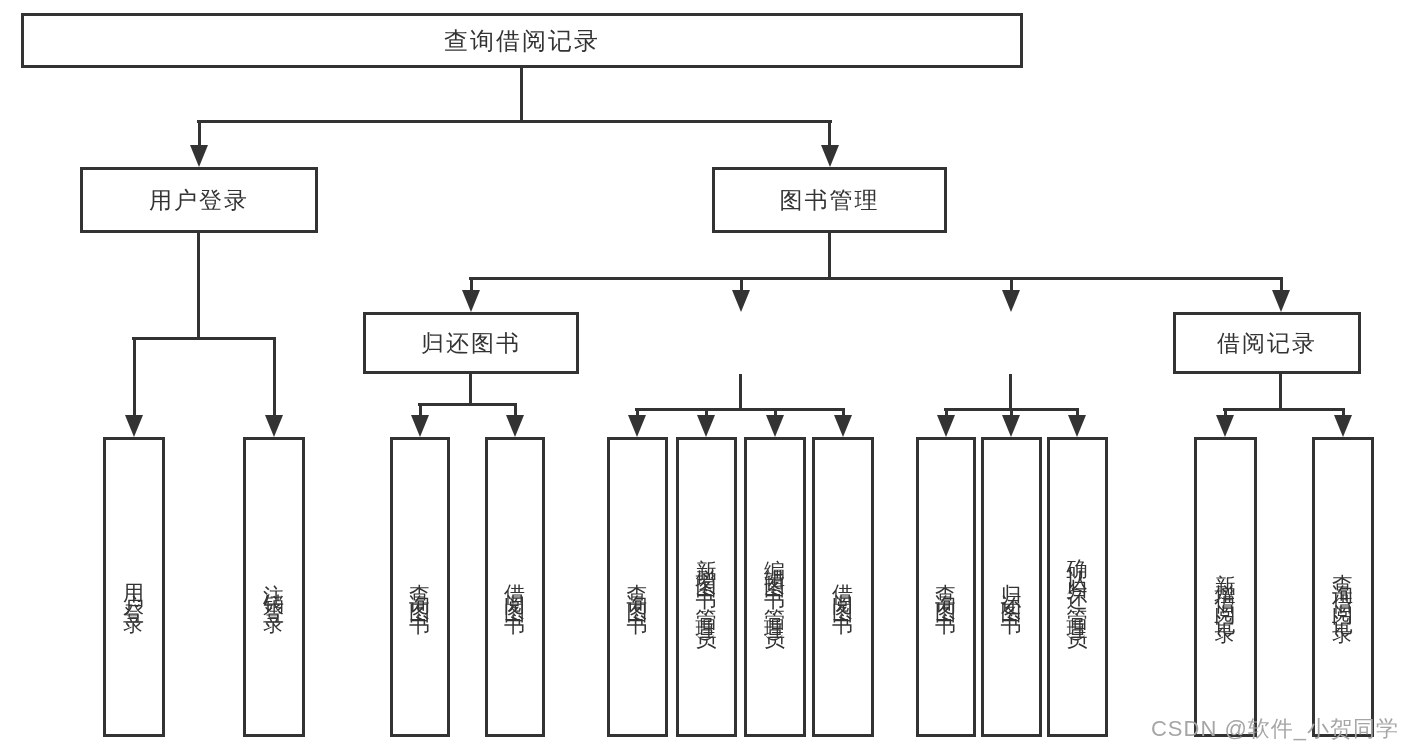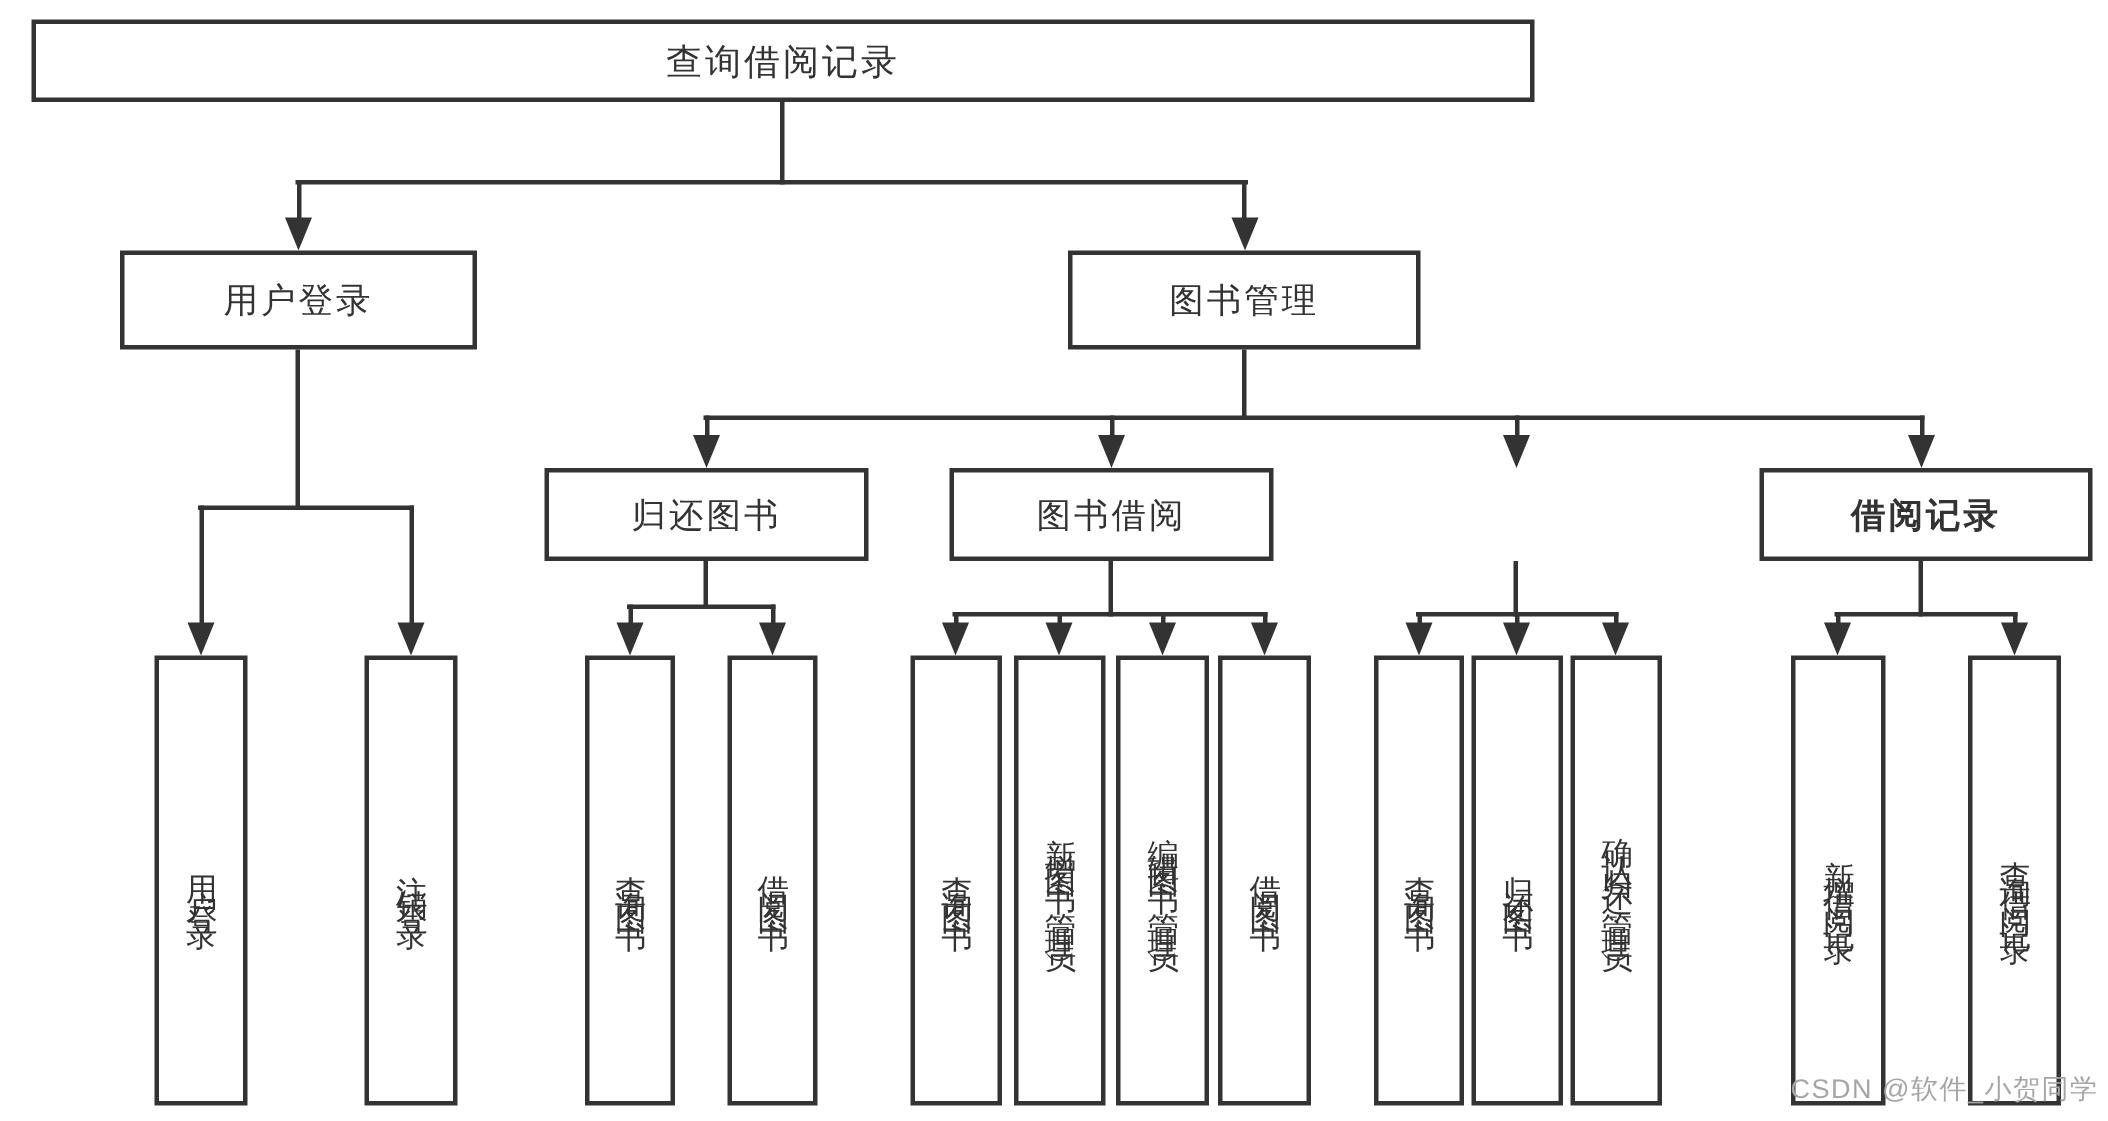--- a/index.html
+++ b/index.html
@@ -25,21 +25,21 @@
   
   .vl{position:absolute;width:3px;background:#333333;}
   .hl{position:absolute;height:3px;background:#333333;}
   
   .ar{
     position:absolute;width:0;height:0;display:block;
     border-left:9px solid transparent;border-right:9px solid transparent;
     border-top:22px solid #333333;
   }
   .watermark{
-    position:absolute;top:714px;right:6px;font-size:18px;color:#a6a6a6;
+    position:absolute;top:714px;right:6px;font-size:22px;color:#a6a6a6;
     letter-spacing:1px;white-space:nowrap;
   }
 </style>
 </head>
 <body>
 
 <div class="canvas">
 
   <div class="hbox" style="left:21px;top:13px;width:1002px;height:55px;font-size:24px;">
     <span>查询借阅记录</span>
@@ -73,24 +73,21 @@
   <div class="vl" style="left:1010px;top:277px;height:16px;"></div>
   <div class="vl" style="left:1280px;top:277px;height:16px;"></div>
   <i class="ar" style="left:462px;top:290px;"></i>
   <i class="ar" style="left:732px;top:290px;"></i>
   <i class="ar" style="left:1002px;top:290px;"></i>
   <i class="ar" style="left:1272px;top:290px;"></i>
 
   <div class="hbox" style="left:363px;top:312px;width:216px;height:62px;">
     <span>归还图书</span>
   </div>
-  <div class="hbox" style="left:633px;top:312px;width:216px;height:62px;">
-    <span>图书借阅</span>
-  </div>
-  <div class="hbox" style="left:1173px;top:312px;width:222px;height:62px;font-weight:bold;">
+  <div class="hbox" style="left:1173px;top:312px;width:188px;height:62px;">
     <span>借阅记录</span>
   </div>
 
   <div class="vl" style="left:469px;top:374px;height:32px;"></div>
   <div class="hl" style="left:418px;top:403px;width:99px;"></div>
   <div class="vl" style="left:419px;top:403px;height:15px;"></div>
   <div class="vl" style="left:514px;top:403px;height:15px;"></div>
   <i class="ar" style="left:411px;top:415px;"></i>
   <i class="ar" style="left:506px;top:415px;"></i>
 

